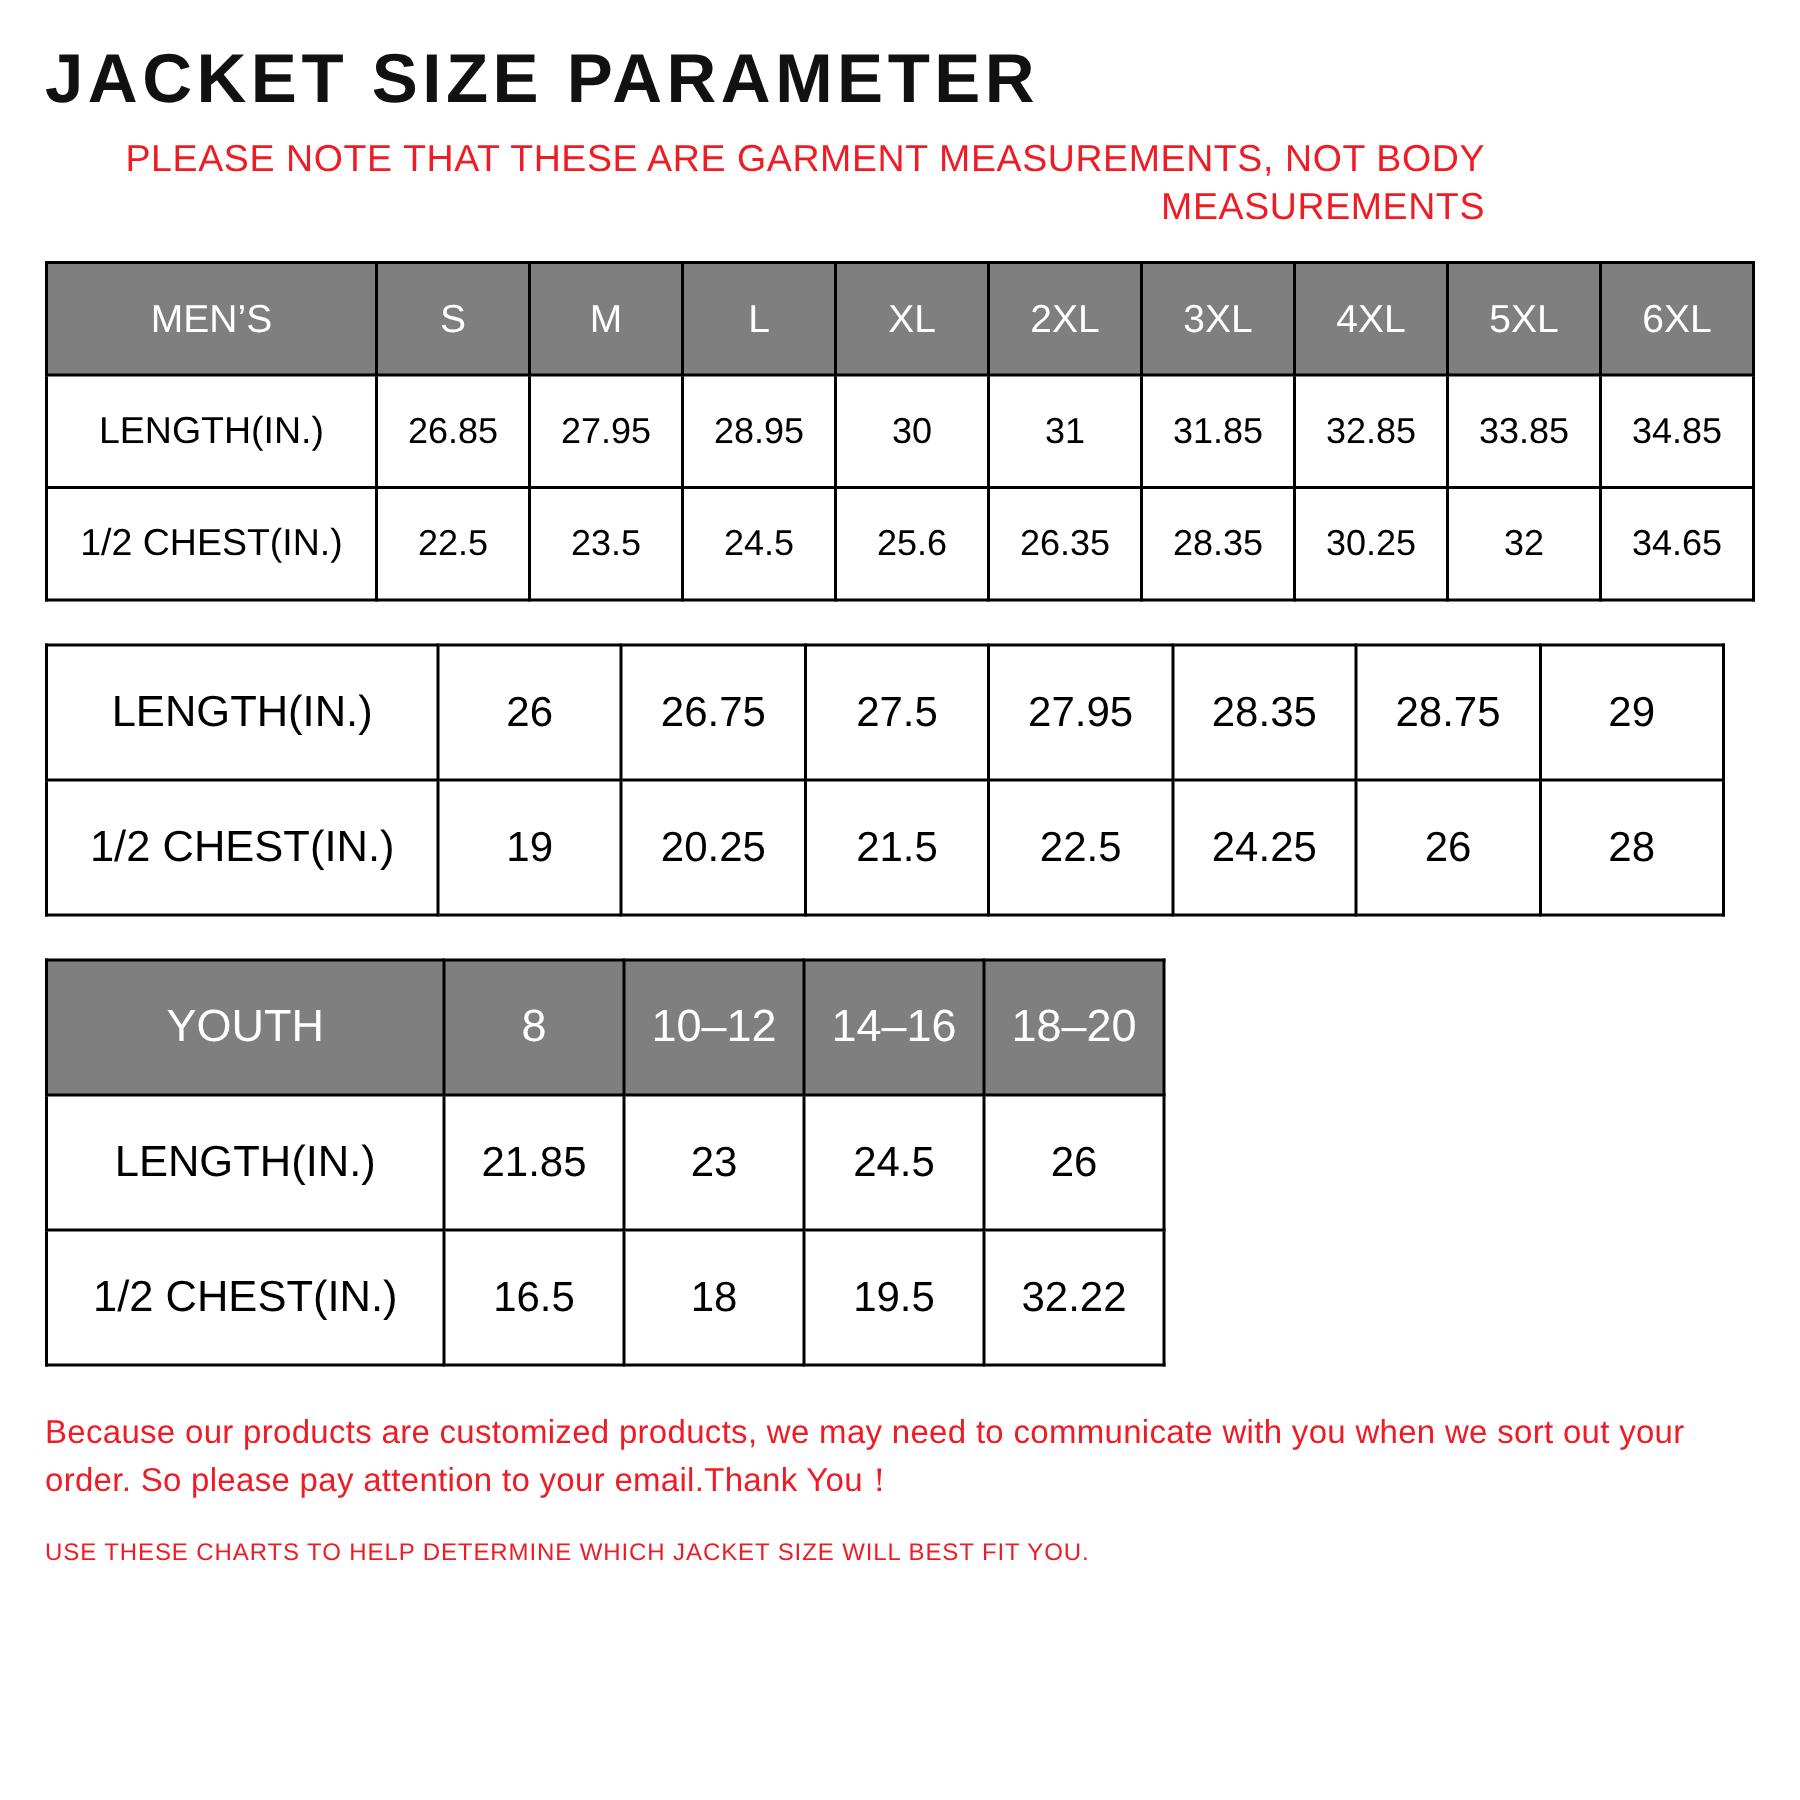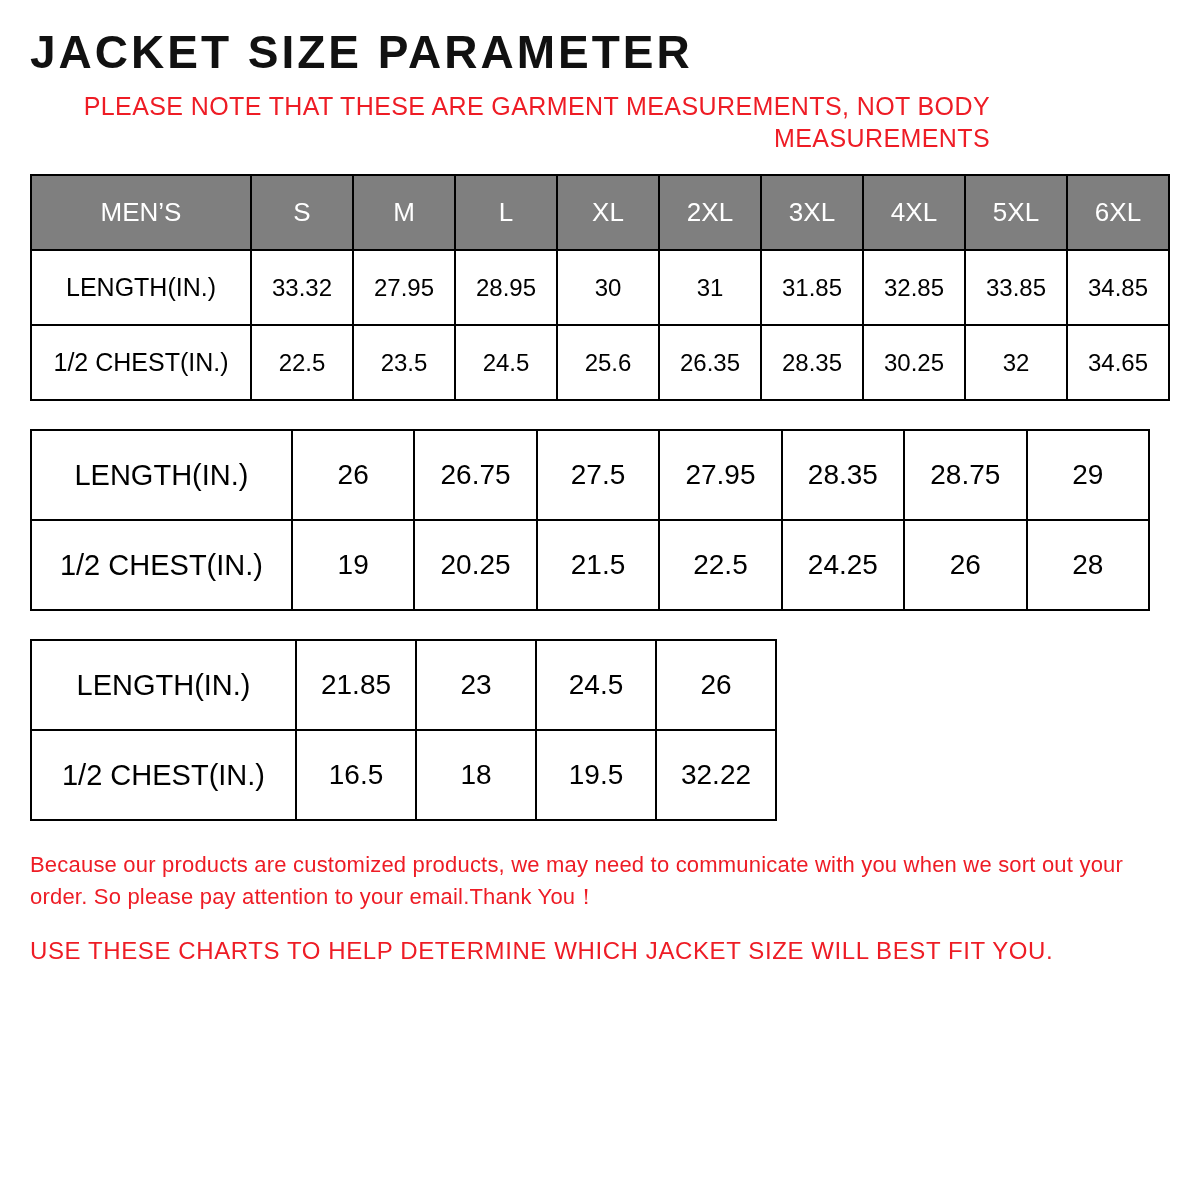--- a/index.html
+++ b/index.html
@@ -91,21 +91,21 @@
     color: #ee1c25;
     letter-spacing: 0.2px;
   }
   .footer .p1 {
     font-size: 22px;
     line-height: 1.45;
     margin: 0 0 22px 0;
     max-width: 1120px;
   }
   .footer .p2 {
-    font-size: 24px;
+    font-size: 16px;
     line-height: 1.35;
     margin: 0;
     letter-spacing: 0.6px;
   }
 </style>
 </head>
 <body>
 
 <div class="page">
 
@@ -134,21 +134,21 @@
         <td>L</td>
         <td>XL</td>
         <td>2XL</td>
         <td>3XL</td>
         <td>4XL</td>
         <td>5XL</td>
         <td>6XL</td>
       </tr>
       <tr>
         <td class="lbl">LENGTH(IN.)</td>
-        <td>33.32</td>
+        <td>26.85</td>
         <td>27.95</td>
         <td>28.95</td>
         <td>30</td>
         <td>31</td>
         <td>31.85</td>
         <td>32.85</td>
         <td>33.85</td>
         <td>34.85</td>
       </tr>
       <tr>
@@ -203,20 +203,27 @@
 
   <table class="t-youth">
     <colgroup>
       <col class="c0">
         <col class="cx">
         <col class="cx">
         <col class="cx">
         <col class="cx">
     </colgroup>
     <tbody>
+      <tr class="hdr">
+        <td>YOUTH</td>
+        <td>8</td>
+        <td>10–12</td>
+        <td>14–16</td>
+        <td>18–20</td>
+      </tr>
       <tr>
         <td class="lbl">LENGTH(IN.)</td>
         <td>21.85</td>
         <td>23</td>
         <td>24.5</td>
         <td>26</td>
       </tr>
       <tr>
         <td class="lbl">1/2 CHEST(IN.)</td>
         <td>16.5</td>

